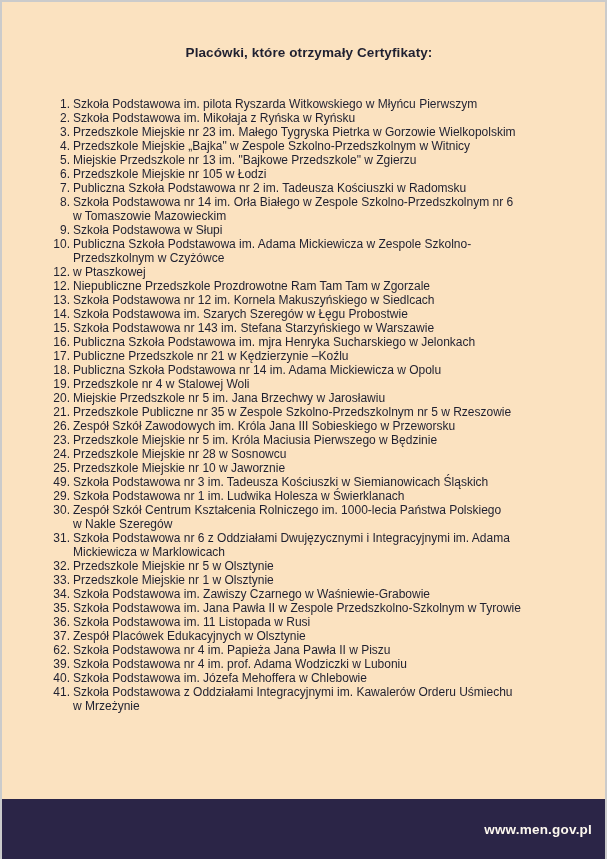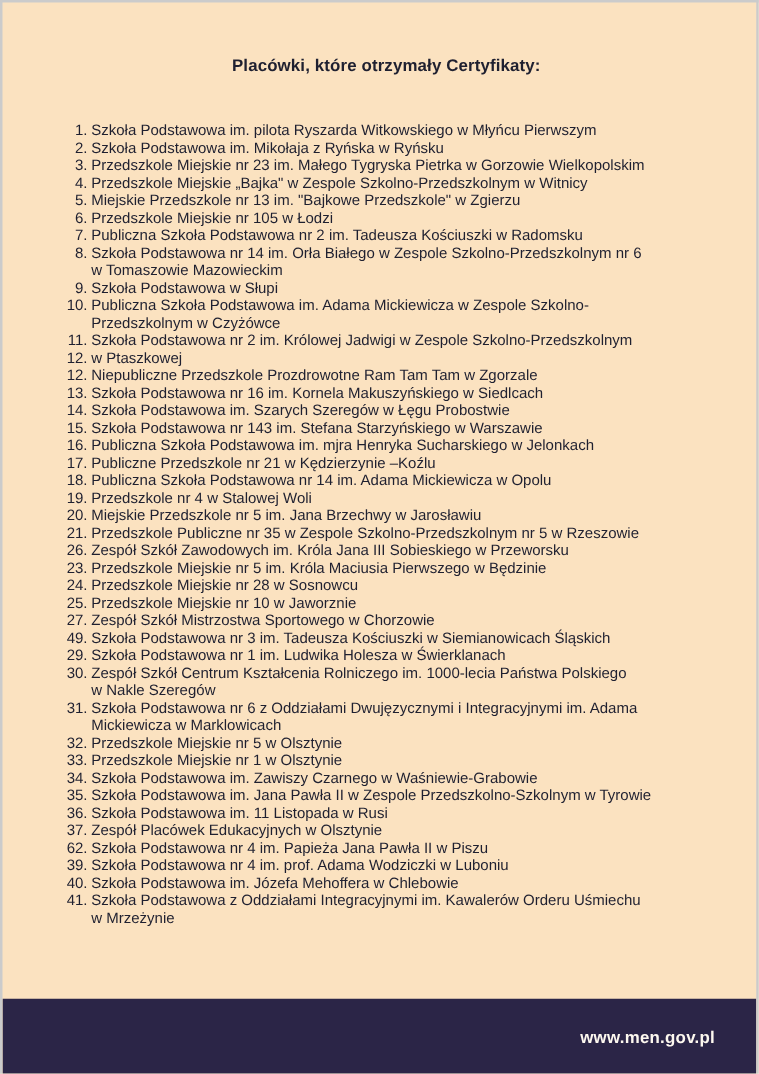--- a/index.html
+++ b/index.html
@@ -60,21 +60,21 @@
   .footer {
     position: absolute;
     left: 0;
     right: 0;
     bottom: 0;
     height: 60px;
     background: #2b2547;
     display: flex;
     align-items: center;
     justify-content: flex-end;
-    padding-right: 33px;
+    padding-right: 13px;
     box-sizing: border-box;
   }
   .footer-url {
     color: #fdf8ef;
     font-size: 13.5px;
     font-weight: 600;
     letter-spacing: 0.2px;
   }
 </style>
 </head>
@@ -141,41 +141,35 @@
         </span>
       </div>
       <div class="row">
         <span class="num">10.</span>
         <span class="txt">
           <div class="line">Publiczna Szkoła Podstawowa im. Adama Mickiewicza w Zespole Szkolno-</div>
           <div class="line">Przedszkolnym w Czyżówce</div>
         </span>
       </div>
       <div class="row">
-        <span class="num">11.</span>
-        <span class="txt">
-          <div class="line">Szkoła Podstawowa nr 2 im. Królowej Jadwigi w Zespole Szkolno-Przedszkolnym</div>
-        </span>
-      </div>
-      <div class="row">
         <span class="num">12.</span>
         <span class="txt">
           <div class="line">w Ptaszkowej</div>
         </span>
       </div>
       <div class="row">
         <span class="num">12.</span>
         <span class="txt">
           <div class="line">Niepubliczne Przedszkole Prozdrowotne Ram Tam Tam w Zgorzale</div>
         </span>
       </div>
       <div class="row">
         <span class="num">13.</span>
         <span class="txt">
-          <div class="line">Szkoła Podstawowa nr 16 im. Kornela Makuszyńskiego w Siedlcach</div>
+          <div class="line">Szkoła Podstawowa nr 12 im. Kornela Makuszyńskiego w Siedlcach</div>
         </span>
       </div>
       <div class="row">
         <span class="num">14.</span>
         <span class="txt">
           <div class="line">Szkoła Podstawowa im. Szarych Szeregów w Łęgu Probostwie</div>
         </span>
       </div>
       <div class="row">
         <span class="num">15.</span>
@@ -234,26 +228,20 @@
       <div class="row">
         <span class="num">24.</span>
         <span class="txt">
           <div class="line">Przedszkole Miejskie nr 28 w Sosnowcu</div>
         </span>
       </div>
       <div class="row">
         <span class="num">25.</span>
         <span class="txt">
           <div class="line">Przedszkole Miejskie nr 10 w Jaworznie</div>
-        </span>
-      </div>
-      <div class="row">
-        <span class="num">27.</span>
-        <span class="txt">
-          <div class="line">Zespół Szkół Mistrzostwa Sportowego w Chorzowie</div>
         </span>
       </div>
       <div class="row">
         <span class="num">49.</span>
         <span class="txt">
           <div class="line">Szkoła Podstawowa nr 3 im. Tadeusza Kościuszki w Siemianowicach Śląskich</div>
         </span>
       </div>
       <div class="row">
         <span class="num">29.</span>

